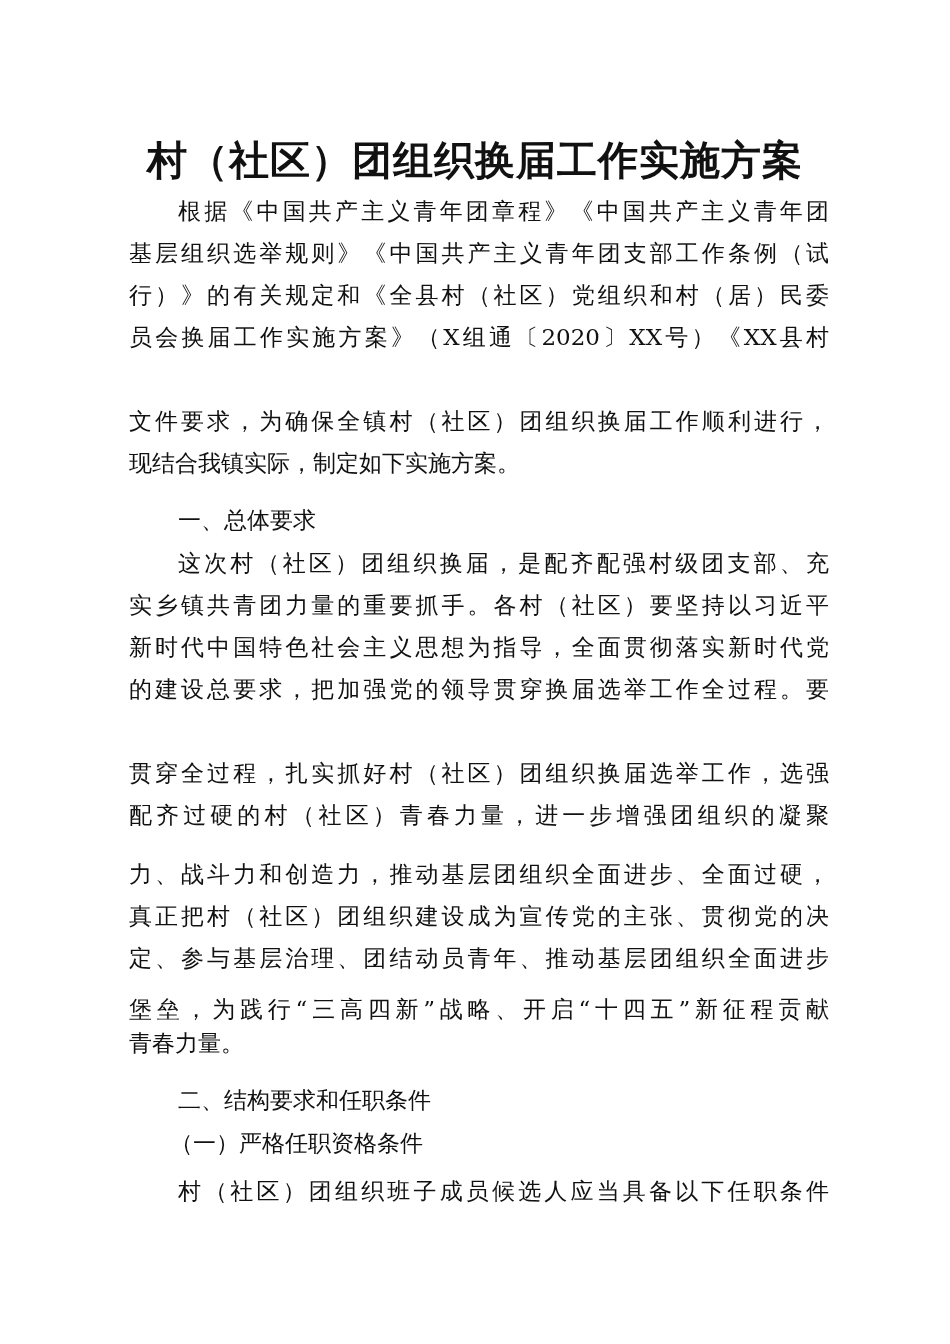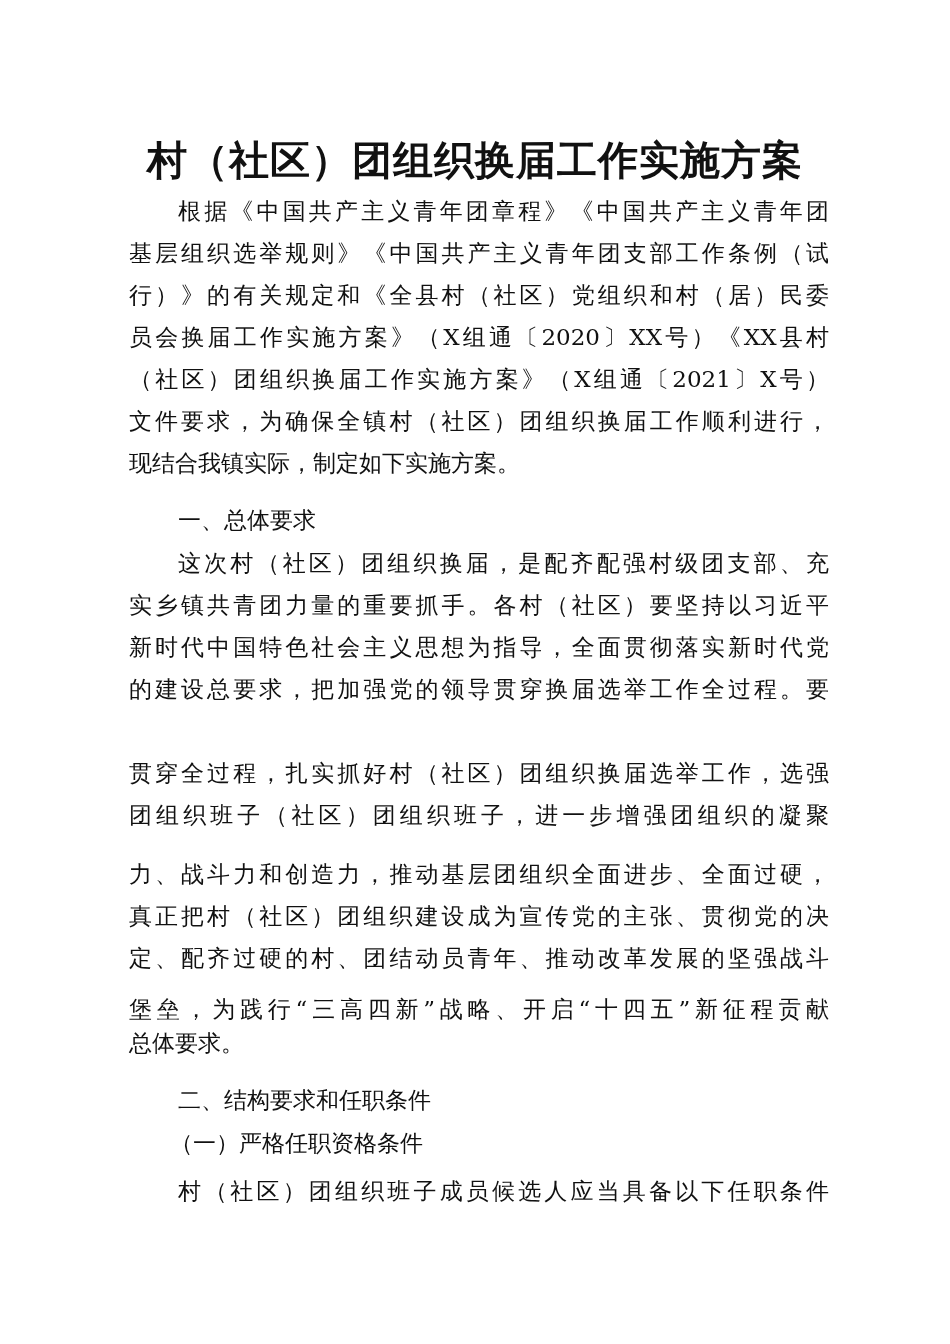--- a/index.html
+++ b/index.html
@@ -18,34 +18,33 @@
 </head>
 <body>
 
 <div class="page">
   <div class="title">村（社区）团组织换届工作实施方案</div>
 
   <div class="line indent" style="top:194px">根据《中国共产主义青年团章程》《中国共产主义青年团</div>
   <div class="line" style="top:236px">基层组织选举规则》《中国共产主义青年团支部工作条例（试</div>
   <div class="line" style="top:278px">行）》的有关规定和《全县村（社区）党组织和村（居）民委</div>
   <div class="line" style="top:320px">员会换届工作实施方案》（X组通〔2020〕XX号）《XX县村</div>
-  <div class="line" style="top:362px">（社区）团组织换届工作实施方案》（X组通〔2021〕X号）</div>
   <div class="line" style="top:404px">文件要求，为确保全镇村（社区）团组织换届工作顺利进行，</div>
   <div class="line last" style="top:446px">现结合我镇实际，制定如下实施方案。</div>
 
   <div class="line indent heading" style="top:503px">一、总体要求</div>
 
   <div class="line indent" style="top:546px">这次村（社区）团组织换届，是配齐配强村级团支部、充</div>
   <div class="line" style="top:588px">实乡镇共青团力量的重要抓手。各村（社区）要坚持以习近平</div>
   <div class="line" style="top:630px">新时代中国特色社会主义思想为指导，全面贯彻落实新时代党</div>
   <div class="line" style="top:672px">的建设总要求，把加强党的领导贯穿换届选举工作全过程。要</div>
   <div class="line" style="top:756px">贯穿全过程，扎实抓好村（社区）团组织换届选举工作，选强</div>
-  <div class="line" style="top:798px">团组织班子（社区）团组织班子，进一步增强团组织的凝聚</div>
+  <div class="line" style="top:798px">配齐过硬的村（社区）青春力量，进一步增强团组织的凝聚</div>
   <div class="line" style="top:857px">力、战斗力和创造力，推动基层团组织全面进步、全面过硬，</div>
   <div class="line" style="top:899px">真正把村（社区）团组织建设成为宣传党的主张、贯彻党的决</div>
-  <div class="line" style="top:941px">定、配齐过硬的村、团结动员青年、推动改革发展的坚强战斗</div>
+  <div class="line" style="top:941px">定、参与基层治理、团结动员青年、推动基层团组织全面进步</div>
   <div class="line" style="top:992px">堡垒，为践行“三高四新”战略、开启“十四五”新征程贡献</div>
-  <div class="line last" style="top:1026px">总体要求。</div>
+  <div class="line last" style="top:1026px">青春力量。</div>
 
   <div class="line indent heading" style="top:1083px">二、结构要求和任职条件</div>
   <div class="line heading" style="left:170px;width:660px;top:1126px">（一）严格任职资格条件</div>
   <div class="line indent" style="top:1174px">村（社区）团组织班子成员候选人应当具备以下任职条件</div>
 </div>
 
 </body></html>

